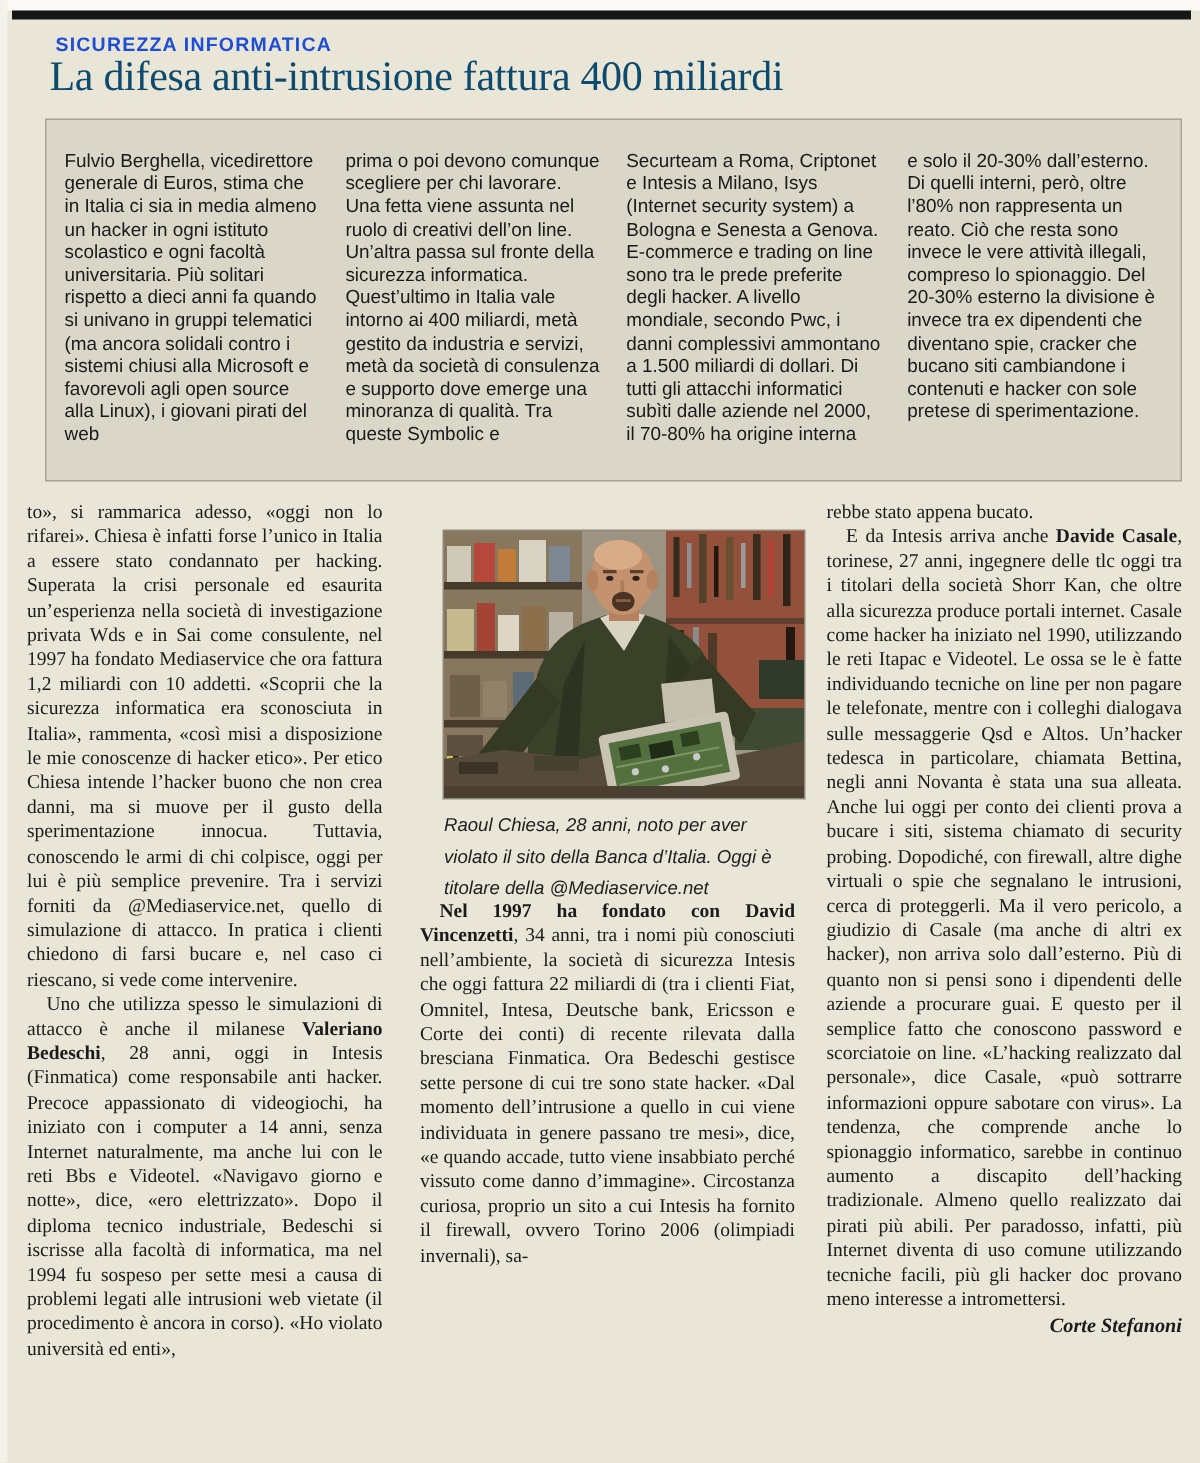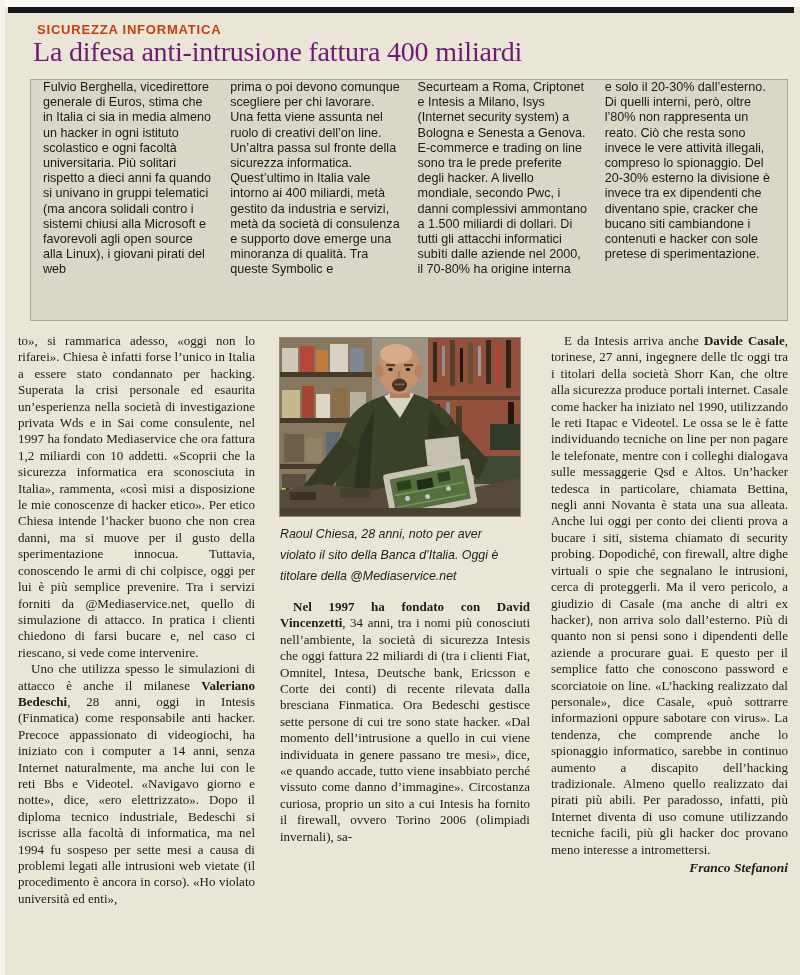--- a/index.html
+++ b/index.html
@@ -10,45 +10,45 @@
     width:800px;height:975px;position:relative;overflow:hidden;
     background:var(--paper);
     font-family:"Liberation Serif", serif;color:var(--ink);
   }
   .edge-top{position:absolute;left:0;top:0;width:800px;height:7px;background:#fbfaf6;}
   .edge-left{position:absolute;left:0;top:0;width:5px;height:975px;background:#f4f2ea;}
   .top-rule{position:absolute;left:8px;top:7px;width:786px;height:6px;background:var(--rule);}
   .kicker{
     position:absolute;left:37px;top:22px;
     font-family:"Liberation Sans",sans-serif;font-weight:bold;font-size:13px;
-    letter-spacing:.8px;color:#c2410c;
+    letter-spacing:.8px;color:#1d4ed8;
   }
   .headline{
     position:absolute;left:33px;top:36px;width:740px;
     font-family:"Liberation Serif",serif;font-size:28px;font-weight:normal;
-    letter-spacing:-.2px;color:#701a75;
+    letter-spacing:-.2px;color:#0c4a6e;
   }
   .infobox{
     position:absolute;left:30px;top:79px;width:758px;height:242px;
     background:var(--infobox-bg);border:1px solid #a7a396;box-sizing:border-box;
-    display:flex;gap:17px;padding:0 12px 4px 12px;
+    display:flex;gap:17px;padding:20px 12px 4px 12px;
   }
   .ib-col{
     flex:1;margin:0;
     font-family:"Liberation Sans",sans-serif;font-size:12.6px;line-height:15.2px;
     color:#1a1a1a;text-align:left;
   }
   .col{position:absolute;text-align:justify;font-size:13px;line-height:16.4px;}
   .col p{margin:0;hyphens:auto;}
   .col p.indent{text-indent:13px;}
   .col p.gap{margin-top:2px;}
   .col-left{left:18px;top:333px;width:237px;font-family:Liberation Serif, serif;}
   .col-mid{left:280px;top:597px;width:250px;}
   .col-right{left:551px;top:333px;width:237px;}
-  .photo-block{position:absolute;left:280px;top:338px;width:240px;margin:0;}
+  .photo-block{position:absolute;left:280px;top:338px;width:240px;margin:16px;}
   .photo{display:block;width:240px;height:178px;outline:1px solid #8f8a7c;}
   .caption{
     margin-top:8px;
     font-family:"Liberation Sans",sans-serif;font-style:italic;
     font-size:12.4px;line-height:21px;color:#1e1e1e;text-align:left;
   }
   .byline{
     text-align:right;font-weight:bold;font-style:italic;font-size:13.5px;
     margin-top:2px;
   }
@@ -159,15 +159,16 @@
     <rect x="0" y="170" width="240" height="8" fill="#4a3f30"></rect>
   </svg>
   <figcaption class="caption">Raoul Chiesa, 28 anni, noto per aver violato il sito della Banca d’Italia. Oggi è titolare della @Mediaservice.net</figcaption>
 </figure>
 
 <div class="col col-mid">
   <p class="indent gap"><b>Nel 1997 ha fondato con David Vincenzetti</b><span>, 34 anni, tra i nomi più conosciuti nell’ambiente, la società di sicurezza Intesis che oggi fattura 22 miliardi di (tra i clienti Fiat, Omnitel, Intesa, Deutsche bank, Ericsson e Corte dei conti) di recente rilevata dalla bresciana Finmatica. Ora Bedeschi gestisce sette persone di cui tre sono state hacker. «Dal momento dell’intrusione a quello in cui viene individuata in genere passano tre mesi», dice, «e quando accade, tutto viene insabbiato perché vissuto come danno d’immagine». Circostanza curiosa, proprio un sito a cui Intesis ha fornito il firewall, ovvero Torino 2006 (olimpiadi invernali), sa-</span></p>
 </div>
 
 <div class="col col-right">
+  <p>rebbe stato appena bucato.</p>
   <p class="indent"><span>E da Intesis arriva anche </span><b>Davide Casale</b><span>, torinese, 27 anni, ingegnere delle tlc oggi tra i titolari della società Shorr Kan, che oltre alla sicurezza produce portali internet. Casale come hacker ha iniziato nel 1990, utilizzando le reti Itapac e Videotel. Le ossa se le è fatte individuando tecniche on line per non pagare le telefonate, mentre con i colleghi dialogava sulle messaggerie Qsd e Altos. Un’hacker tedesca in particolare, chiamata Bettina, negli anni Novanta è stata una sua alleata. Anche lui oggi per conto dei clienti prova a bucare i siti, sistema chiamato di security probing. Dopodiché, con firewall, altre dighe virtuali o spie che segnalano le intrusioni, cerca di proteggerli. Ma il vero pericolo, a giudizio di Casale (ma anche di altri ex hacker), non arriva solo dall’esterno. Più di quanto non si pensi sono i dipendenti delle aziende a procurare guai. E questo per il semplice fatto che conoscono password e scorciatoie on line. «L’hacking realizzato dal personale», dice Casale, «può sottrarre informazioni oppure sabotare con virus». La tendenza, che comprende anche lo spionaggio informatico, sarebbe in continuo aumento a discapito dell’hacking tradizionale. Almeno quello realizzato dai pirati più abili. Per paradosso, infatti, più Internet diventa di uso comune utilizzando tecniche facili, più gli hacker doc provano meno interesse a intromettersi.</span></p>
-  <div class="byline">Franco Stefanoni</div>
+  <div class="byline">Corte Stefanoni</div>
 </div>
 
 </body></html>

